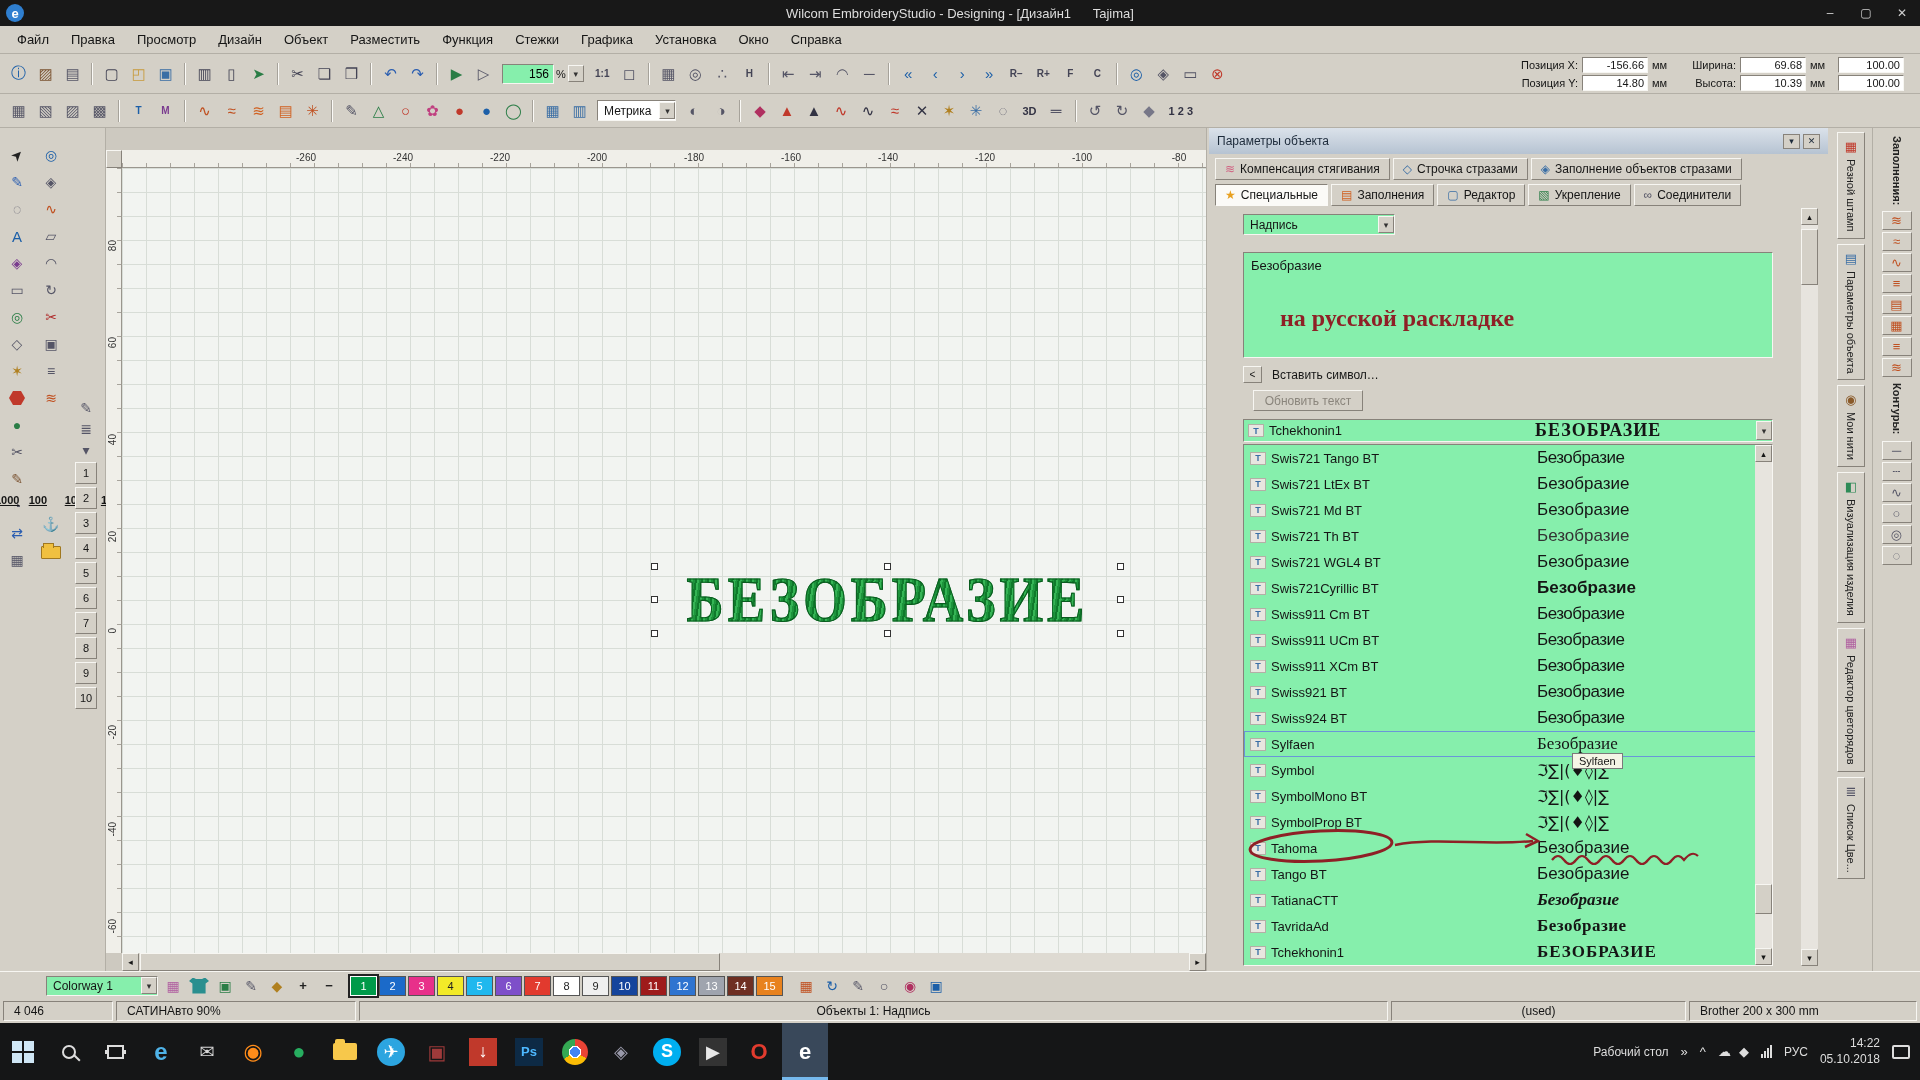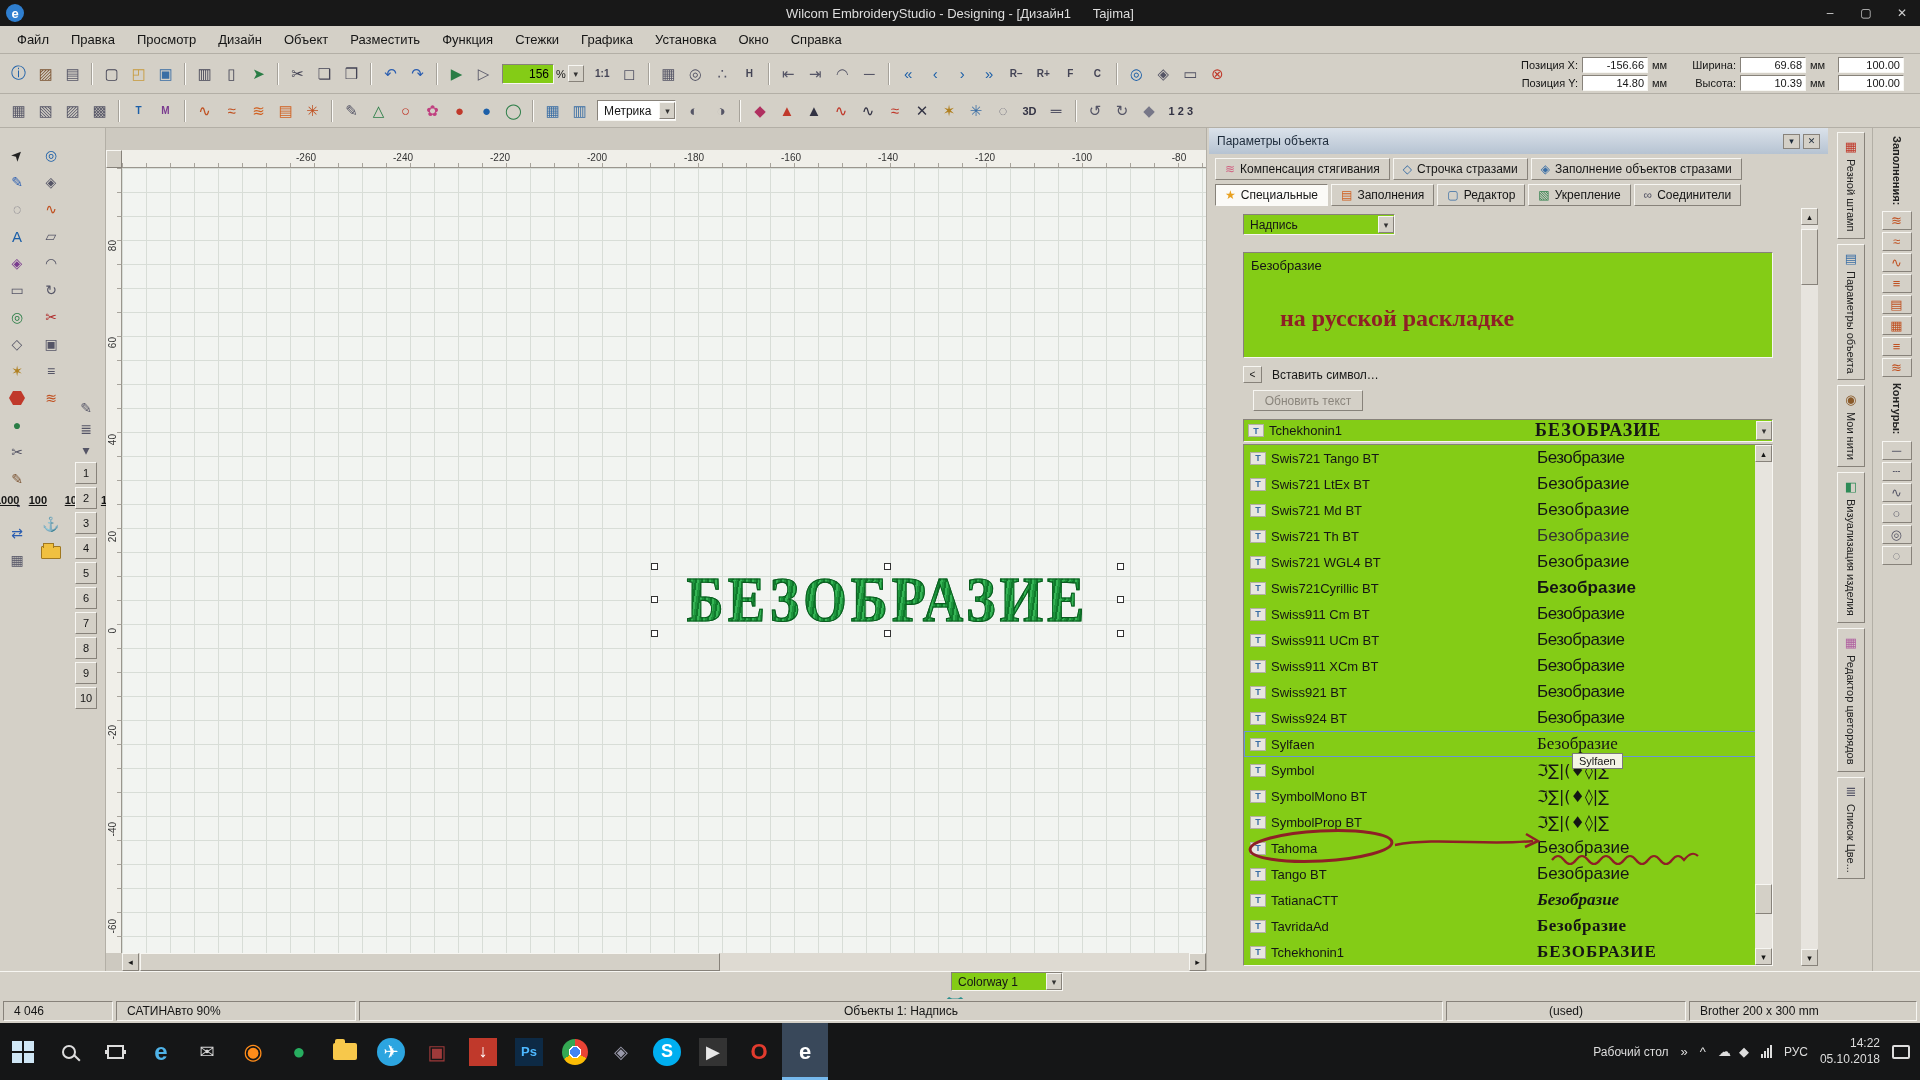--- a/index.html
+++ b/index.html
@@ -1,18 +1,18 @@
 <!DOCTYPE html>
 <html><head>
 <meta charset="utf-8">
 <style>
 *{box-sizing:border-box;margin:0;padding:0;}
 html,body{width:1920px;height:1080px;overflow:hidden;}
 body{font-family:"Liberation Sans",sans-serif;font-size:13px;color:#151515;background:#d4d0c7;position:relative;}
-.sunken{background:#84cc16;border:1px solid;border-color:#87827a #f7f6f2 #f7f6f2 #87827a;}
+.sunken{background:#86efac;border:1px solid;border-color:#87827a #f7f6f2 #f7f6f2 #87827a;}
 .raised{background:#d4d0c7;border:1px solid;border-color:#f7f6f2 #87827a #87827a #f7f6f2;}
 
 
 #titlebar{position:absolute;left:0;top:0;width:1920px;height:26px;background:#181818;color:#dedede;display:flex;align-items:center;}
 .app-logo{width:18px;height:18px;margin-left:6px;border-radius:50%;background:#2f7fd0;color:#fff;font-weight:bold;font-size:13px;display:flex;align-items:center;justify-content:center;}
 .title-text{position:absolute;left:0;right:0;text-align:center;font-size:13px;white-space:pre;}
 .win-controls{margin-left:auto;display:flex;z-index:2;}
 .wbtn{width:36px;height:24px;display:flex;align-items:center;justify-content:center;font-size:12px;color:#cfcfcf;}
 
 
@@ -140,37 +140,37 @@
 #rightdock{position:absolute;left:1830px;top:128px;width:90px;height:843px;display:flex;background:#d4d0c7;}
 #dock-tabs{width:42px;display:flex;flex-direction:column;align-items:center;gap:5px;padding-top:4px;}
 .docktab{width:28px;display:flex;flex-direction:column;align-items:center;gap:5px;padding:6px 0;border:1px solid;border-color:#f7f6f2 #87827a #87827a #f7f6f2;background:#d4d0c7;}
 .dockic{font-size:13px;}
 .vtext{writing-mode:vertical-rl;font-size:11px;color:#222;}
 #dock-fills{width:48px;display:flex;flex-direction:column;align-items:center;gap:2px;padding-top:4px;border-left:1px solid #b3afa6;}
 .vlabel{writing-mode:vertical-rl;font-size:11px;font-weight:bold;color:#222;padding:4px 0;}
 .fillbtn{width:30px;height:19px;display:flex;align-items:center;justify-content:center;font-size:13px;border:1px solid;border-color:#f7f6f2 #87827a #87827a #f7f6f2;background:#d4d0c7;}
 
 
-#palettebar{position:absolute;left:0;top:971px;width:1920px;height:28px;background:#d4d0c7;border-top:1px solid #f7f6f2;display:flex;align-items:center;padding-left:94px;gap:3px;flex-direction:column;}
+#palettebar{position:absolute;left:0;top:971px;width:1920px;height:28px;background:#d4d0c7;border-top:1px solid #f7f6f2;display:flex;align-items:center;padding-left:46px;gap:3px;}
 #colorway{width:112px;height:20px;display:flex;align-items:center;padding-left:6px;font-size:12px;}
 #colorway .dd-arr{margin-left:auto;}
 .pbtn{width:24px;height:22px;display:flex;align-items:center;justify-content:center;}
 .pbtn .g{font-size:14px;}
 .pbtn .gt{font-size:13px;font-weight:bold;}
 .tshirt{background:none;}
 .tshirt::before{content:"";display:block;width:20px;height:16px;background:#2a8f8f;clip-path:polygon(20% 0,35% 10%,65% 10%,80% 0,100% 22%,83% 38%,83% 100%,17% 100%,17% 38%,0 22%);}
 #swatches{display:flex;align-items:center;margin:0 6px;}
 .swatch{width:27px;height:20px;display:flex;align-items:center;justify-content:center;font-size:11px;color:#fff;border:1px solid #555;margin-right:2px;}
 .swatch.darktext{color:#222;}
 .swatch.selsw{outline:2px solid #222;border-color:#fff;}
 
 
 #statusbar{position:absolute;left:0;top:999px;width:1920px;height:24px;background:#d4d0c7;display:flex;align-items:stretch;gap:3px;padding:2px 3px;}
 .scell{border:1px solid;border-color:#87827a #f7f6f2 #f7f6f2 #87827a;font-size:12px;display:flex;align-items:center;padding:0 10px;}
-.w1{width:110px;}.w2{width:240px;}.grow{flex:1;justify-content:center;}.w4{width:240px;justify-content:center;}.w5{width:228px;}
+.w1{width:110px;}.w2{width:240px;}.grow{flex:1;justify-content:center;}.w4{width:295px;justify-content:center;}.w5{width:228px;}
 
 
 #taskbar{position:absolute;left:0;top:1023px;width:1920px;height:57px;background:#151617;display:flex;align-items:center;color:#ddd;}
 #tb-apps{display:flex;align-items:center;height:100%;}
 .tb-item{width:46px;height:100%;display:flex;align-items:center;justify-content:center;}
 .tb-item.active{background:#39485a;box-shadow:inset 0 -3px 0 #76b9ed;}
 .appg{display:flex;align-items:center;justify-content:center;font-size:18px;width:28px;height:28px;}
 .appg.round{border-radius:50%;}
 .win-logo{display:grid;grid-template-columns:10px 10px;grid-auto-rows:10px;gap:2px;}
 .wsq{background:#cfe6f5;}

